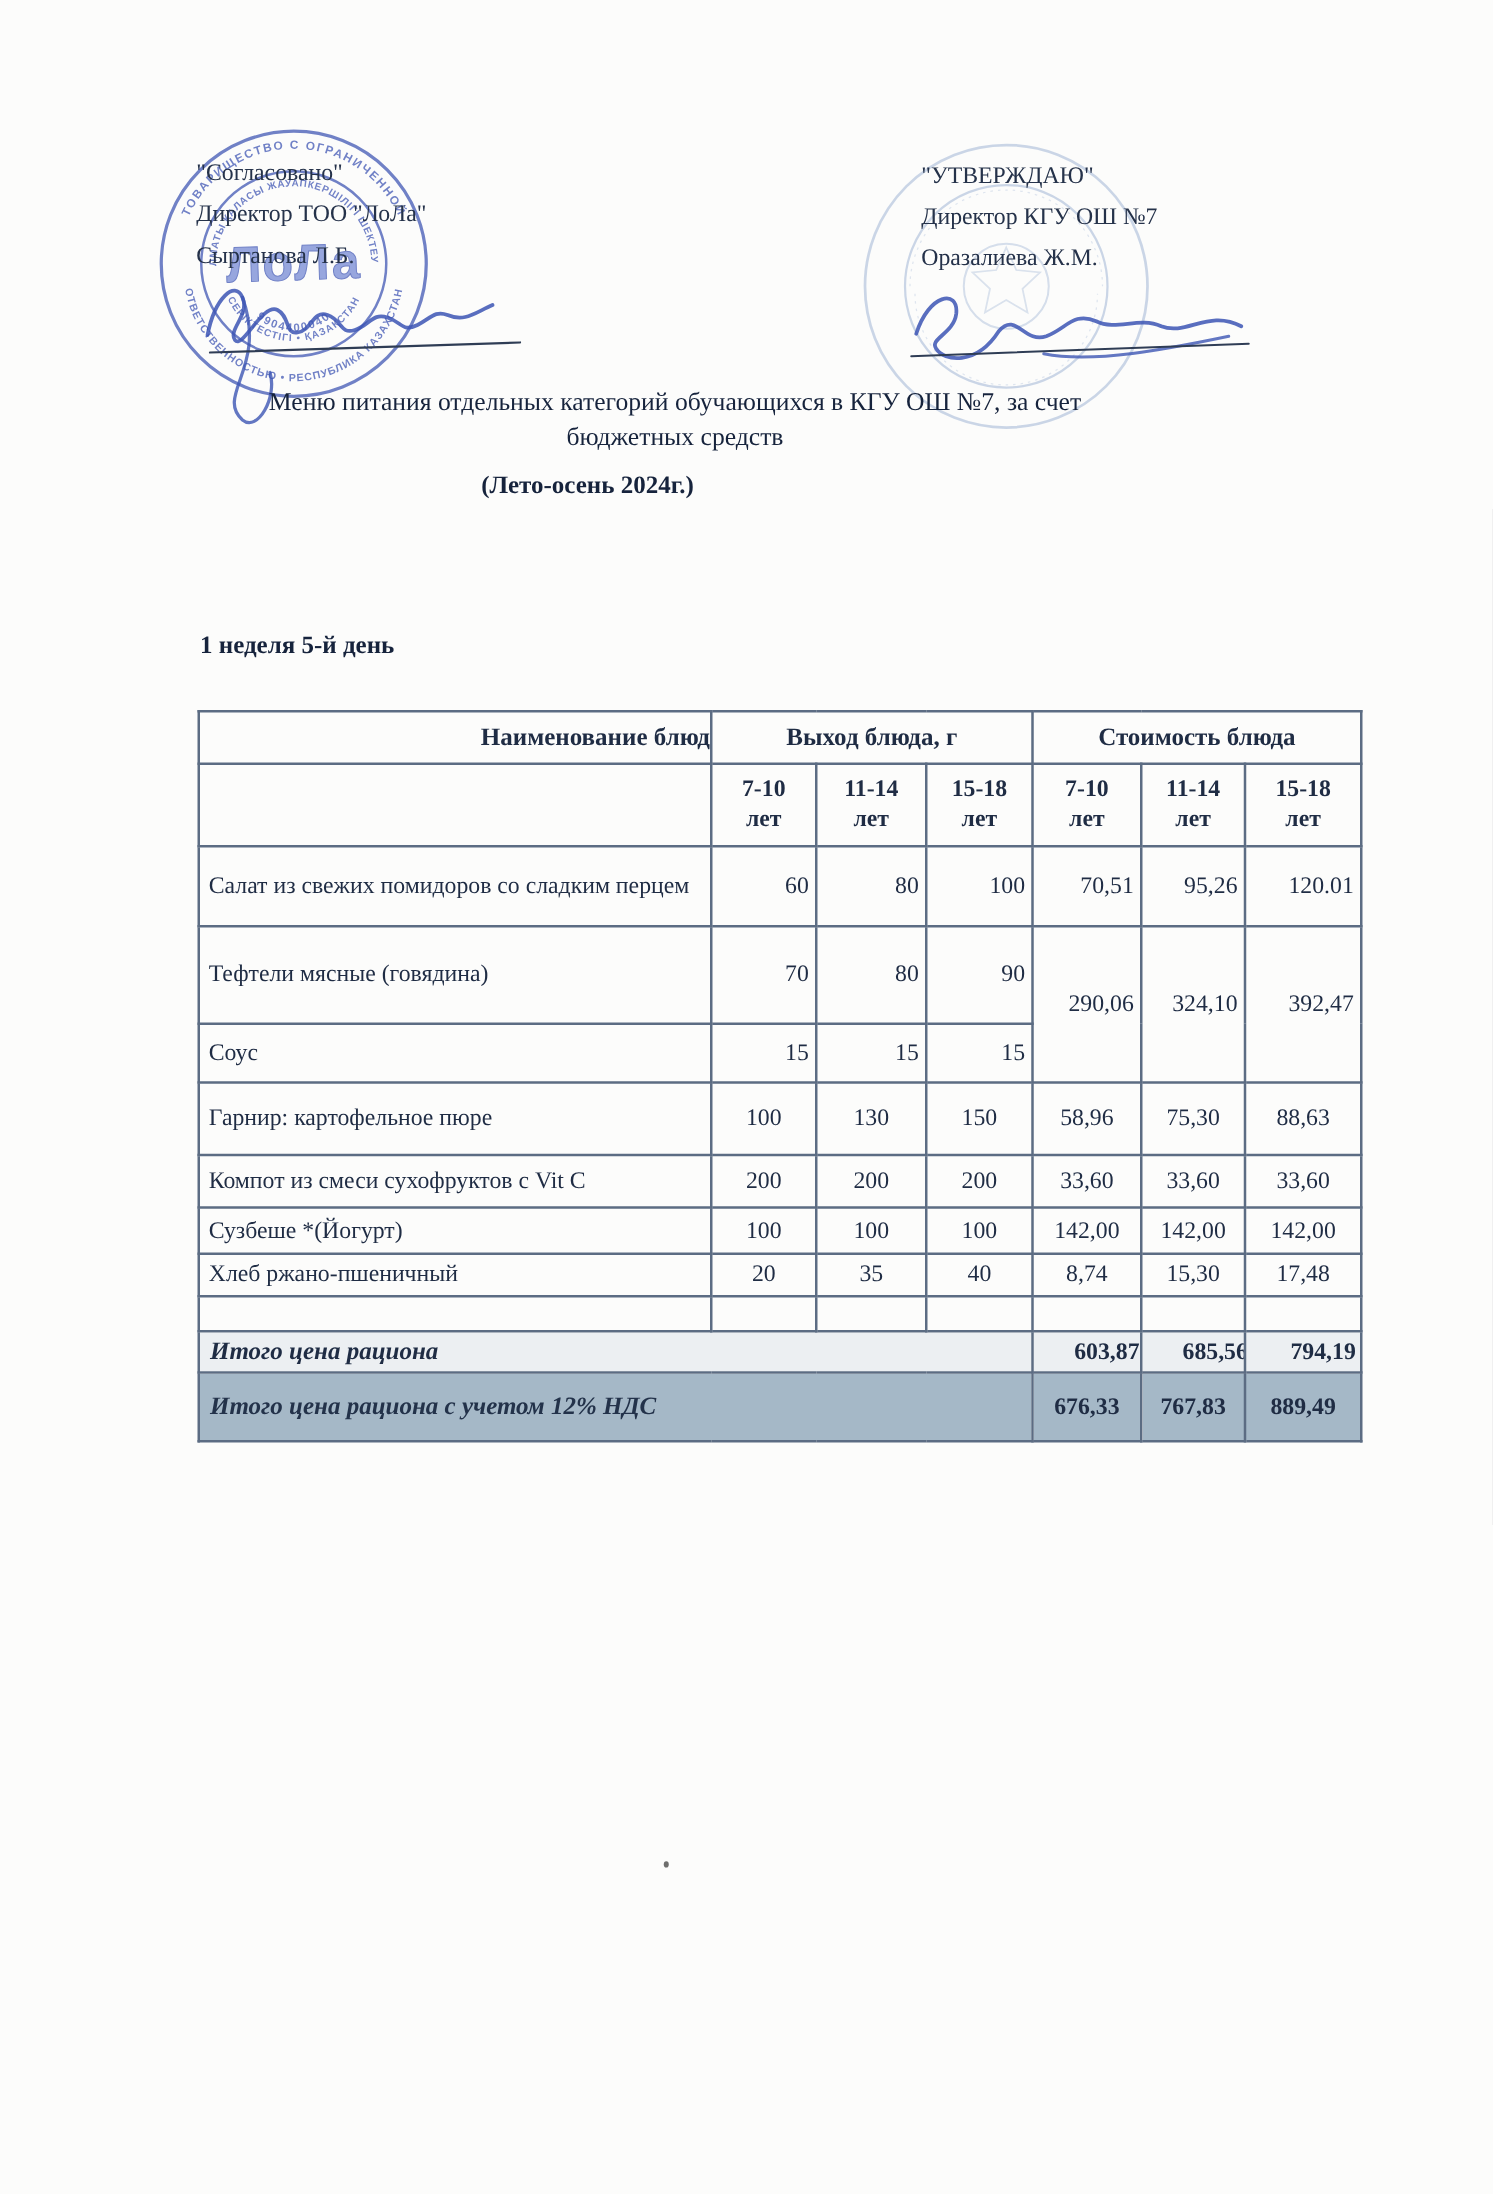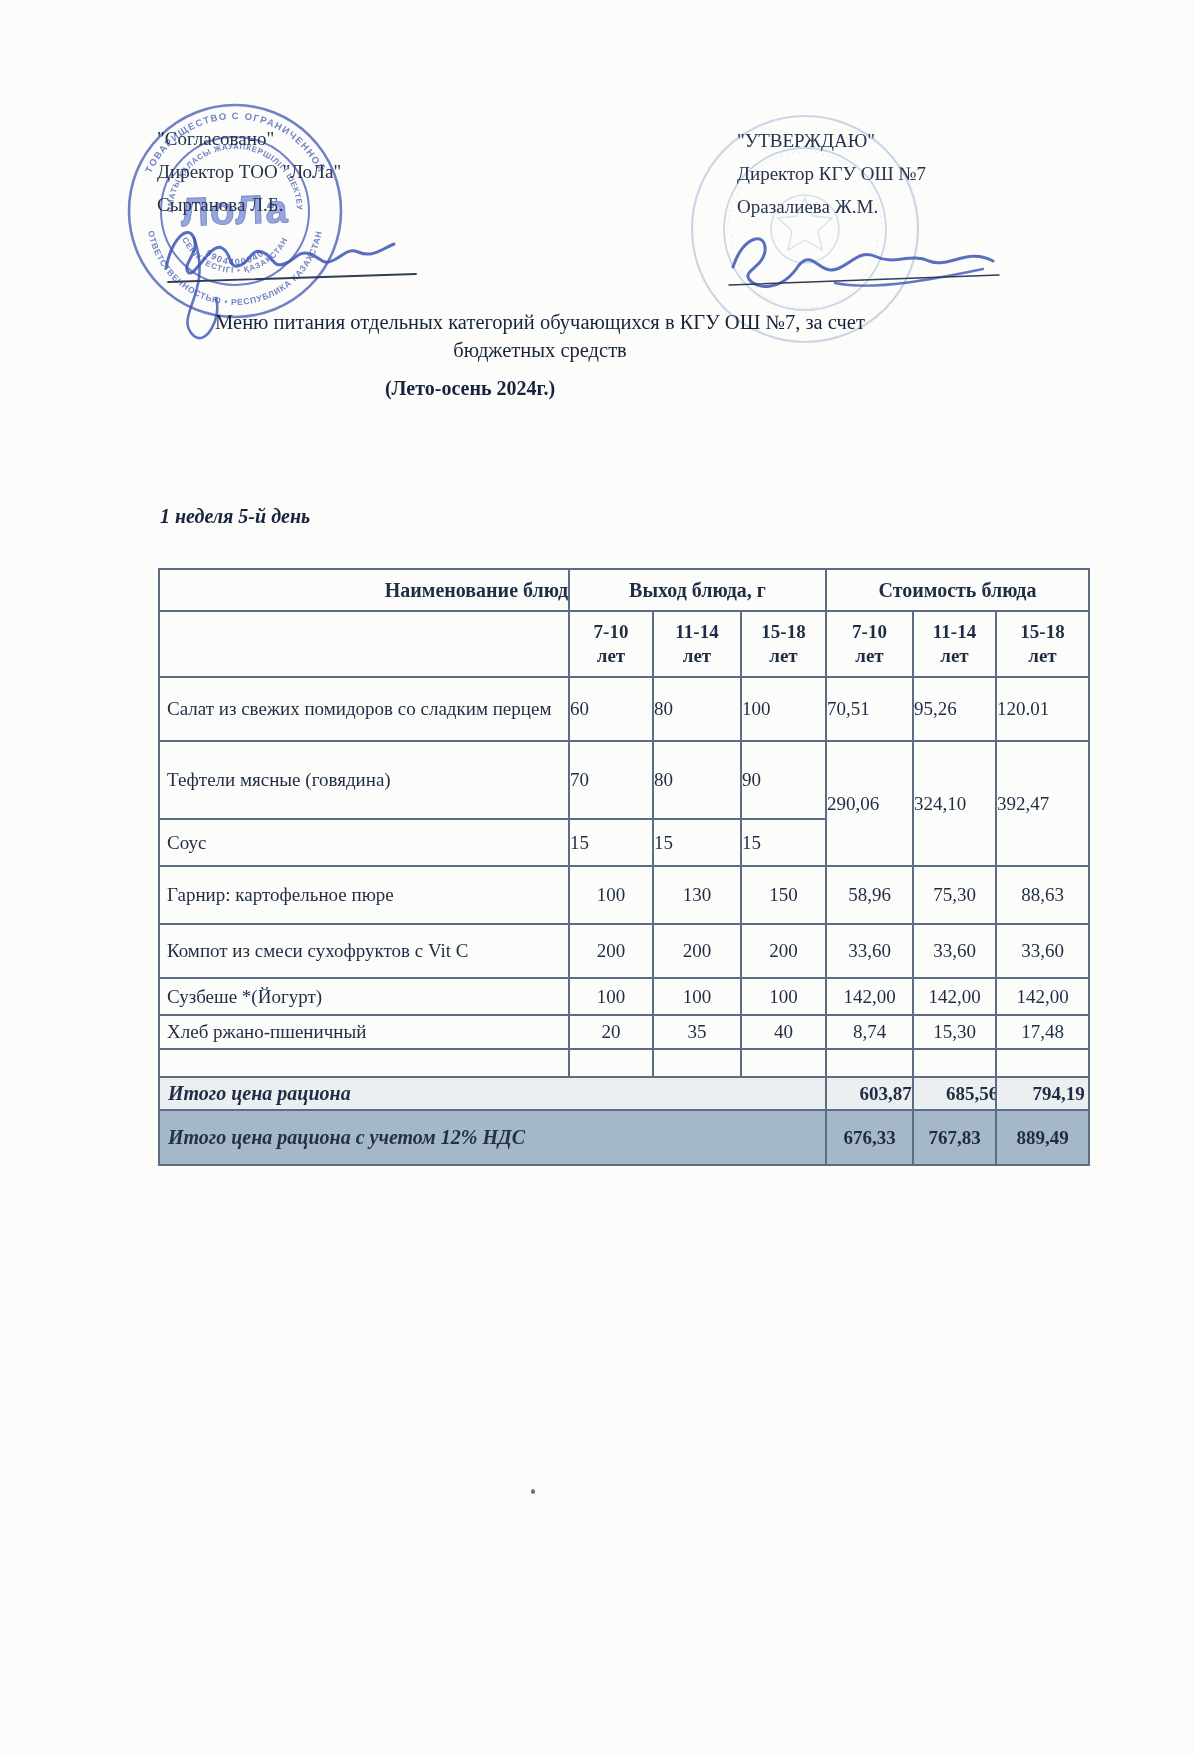--- a/index.html
+++ b/index.html
@@ -13,38 +13,38 @@
 
   
   .approval{font-size:19px;line-height:33px;color:#25324a;white-space:nowrap;}
   .approval div{white-space:nowrap;}
 
   
   .title{top:308px;left:150px;width:780px;text-align:center;font-weight:normal;
          font-size:20.5px;line-height:28px;color:var(--title-ink);}
   .subtitle{top:377px;left:145px;width:650px;text-align:center;font-weight:bold;
             font-size:20px;color:var(--title-ink);}
-  .week-label{top:505px;left:160px;font-weight:bold;font-size:20px;color:var(--title-ink);font-style:italic;}
+  .week-label{top:505px;left:160px;font-weight:bold;font-size:20px;color:var(--title-ink);}
 
   
   .table-wrap{top:568px;left:158px;width:930px;}
   table{border-collapse:collapse;width:930px;table-layout:fixed;font-size:19px;color:var(--ink);}
   th,td{border:2px solid var(--border);padding:0;vertical-align:middle;overflow:hidden;}
   thead tr.group-row{height:42px;}
   thead tr.age-row{height:66px;margin-top:24px;}
   th.name-h{text-align:right;padding-left:24px;font-size:20px;}
   th.group-h{text-align:center;font-size:20px;}
   th.age-h{text-align:center;font-size:19px;line-height:24px;font-weight:bold;}
   th.age-h span{display:block;}
   td.name-cell{text-align:left;padding-left:7px;line-height:24px;}
   td.num{font-size:19px;}
-  tr.tight td.num{text-align:left;padding-right:5px;}
+  tr.tight td.num{text-align:right;padding-right:5px;}
   tr.loose td.num{text-align:center;}
   .row-0{height:64px;margin-top:19px;} .row-1{height:78px;} .row-2{height:47px;} .row-3{height:58px;}
-  .row-4{height:54px;} .row-5{height:37px;} .row-6{height:34px;} .row-7{height:28px;}
+  .row-4{height:42px;} .row-5{height:37px;} .row-6{height:34px;} .row-7{height:28px;}
   .row-total{height:33px;} .row-vat{height:55px;}
   .row-total td{background:var(--total-row-bg);padding-left:32px;}
   .row-vat td{background:var(--vat-row-bg);}
   td.total-label{font-style:italic;font-weight:bold;font-size:20px;padding-left:8px;text-align:left;}
   .row-total td.num,.row-vat td.num{text-align:center;font-weight:bold;}
   .row-vat td.total-label{color:#23324a;}
 
   
   svg{display:block;}
   .dot{width:4px;height:5px;border-radius:50%;background:#4a4a4a;opacity:.8;}

